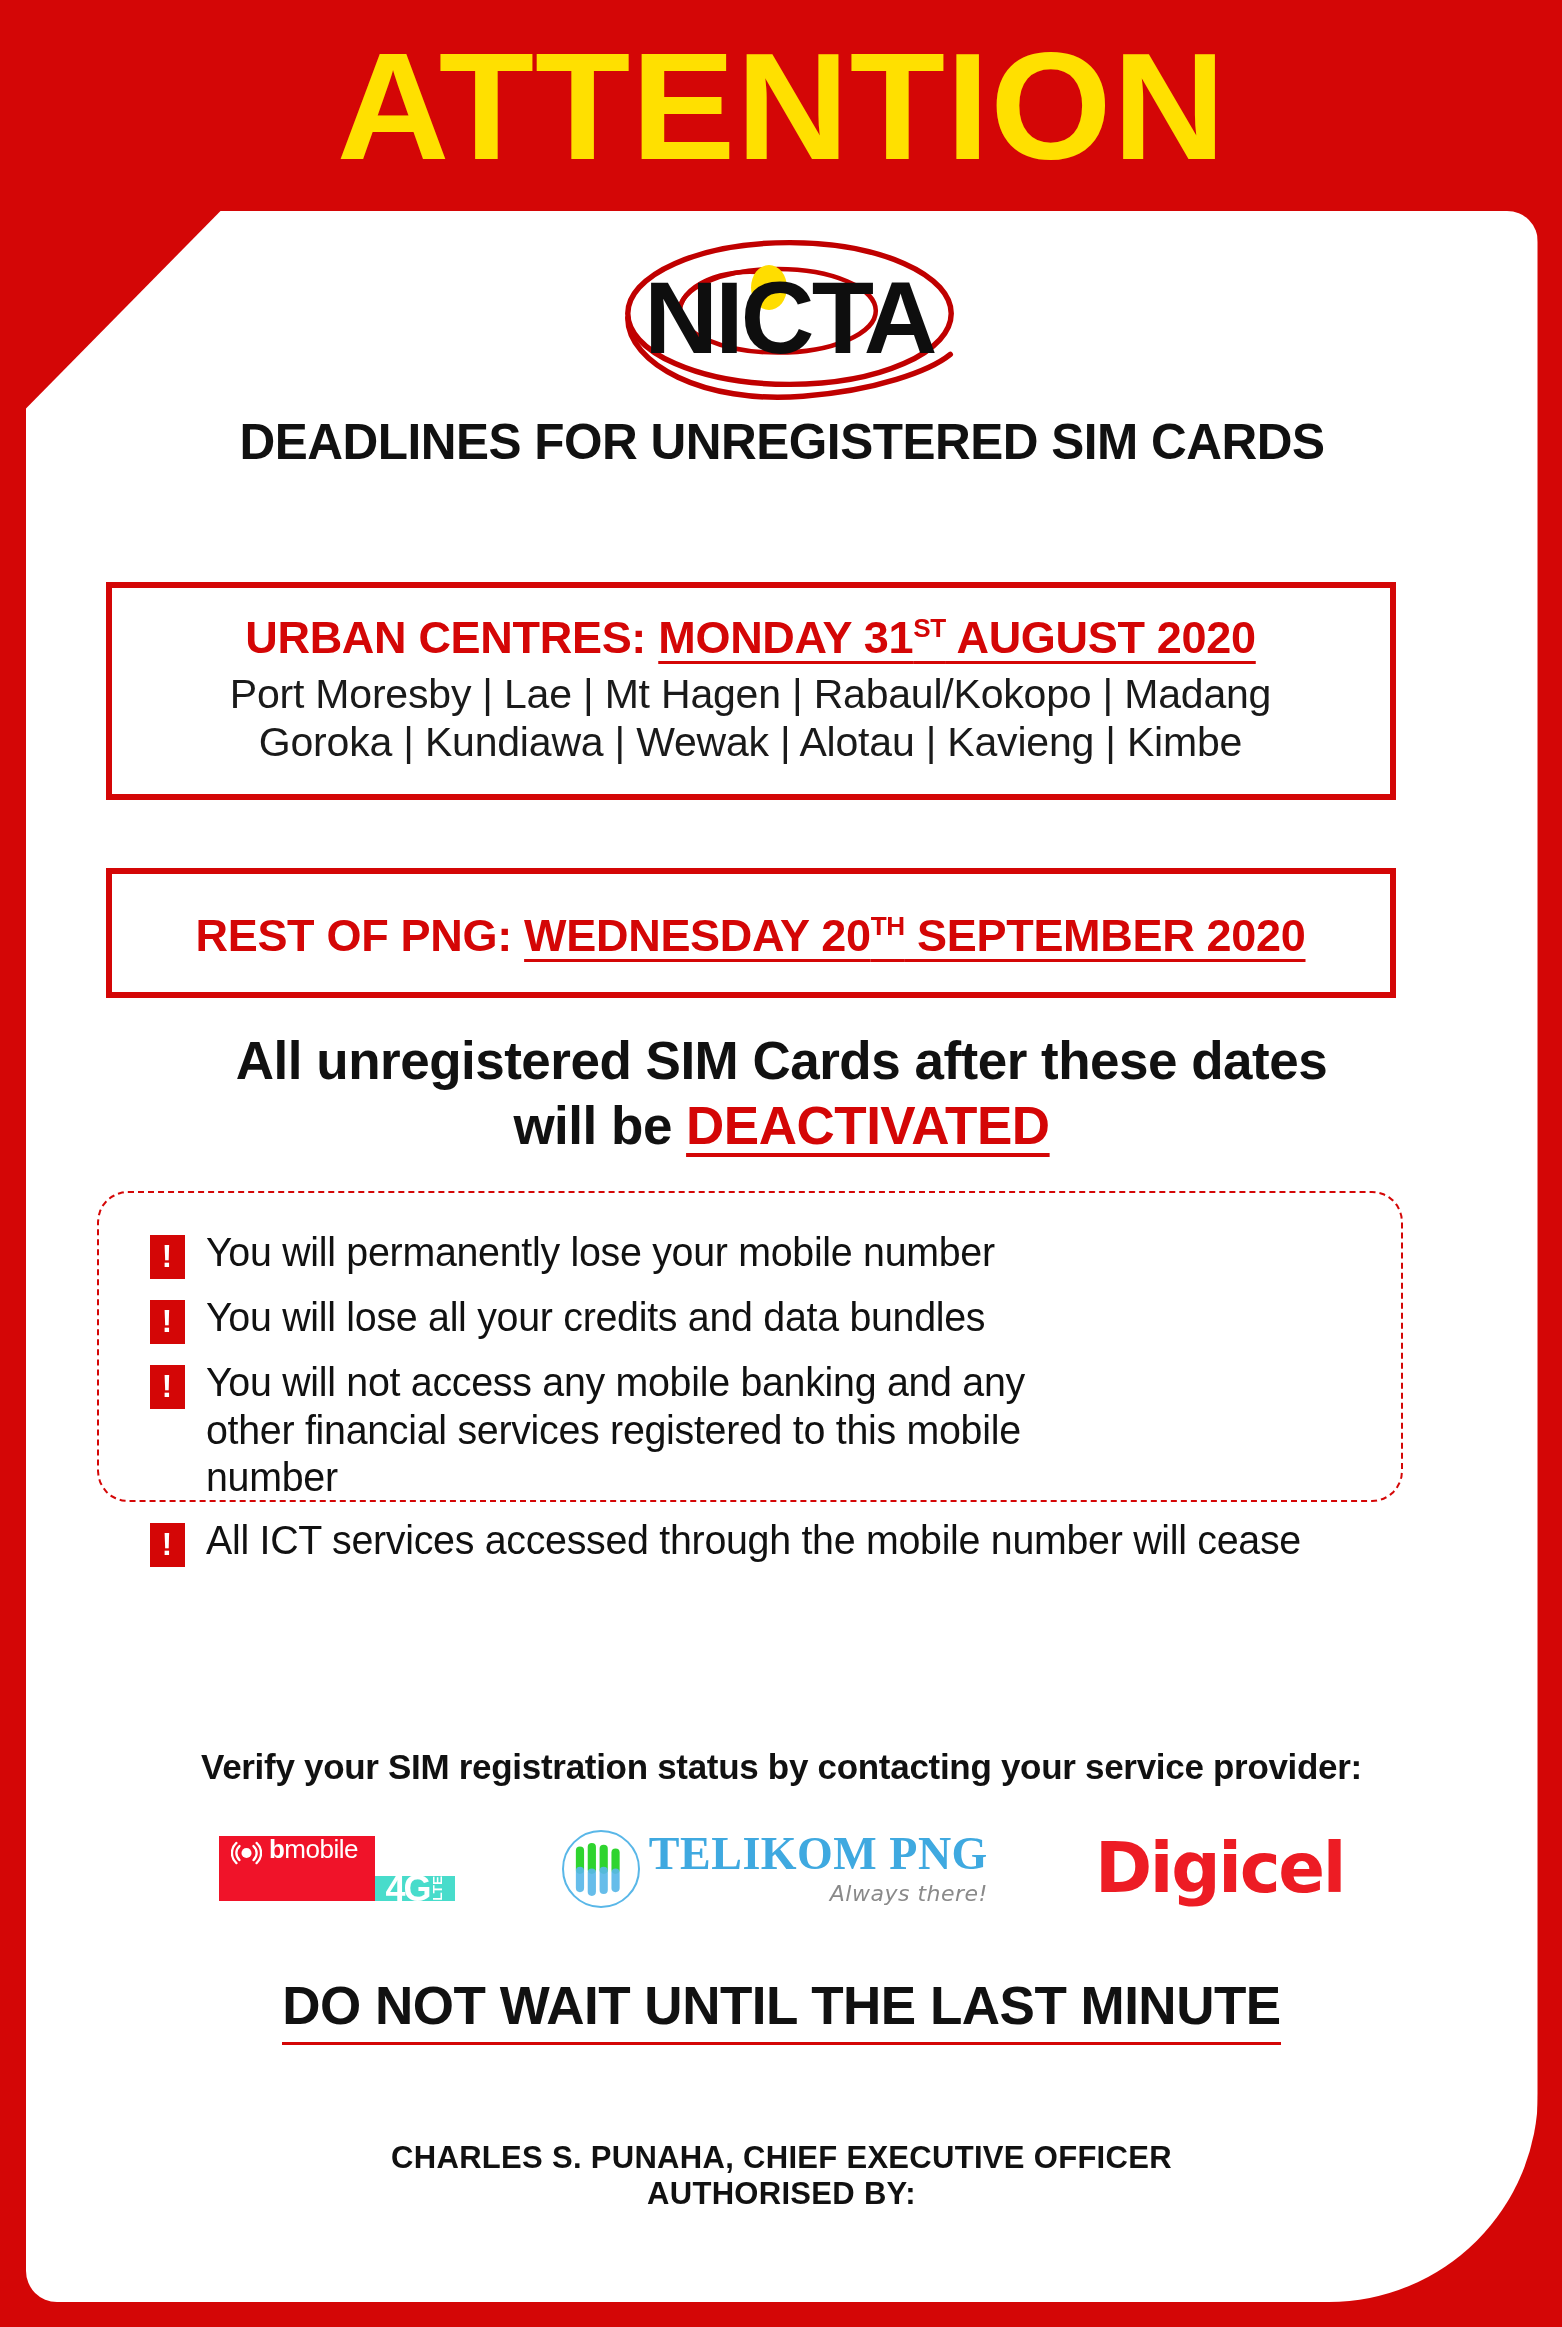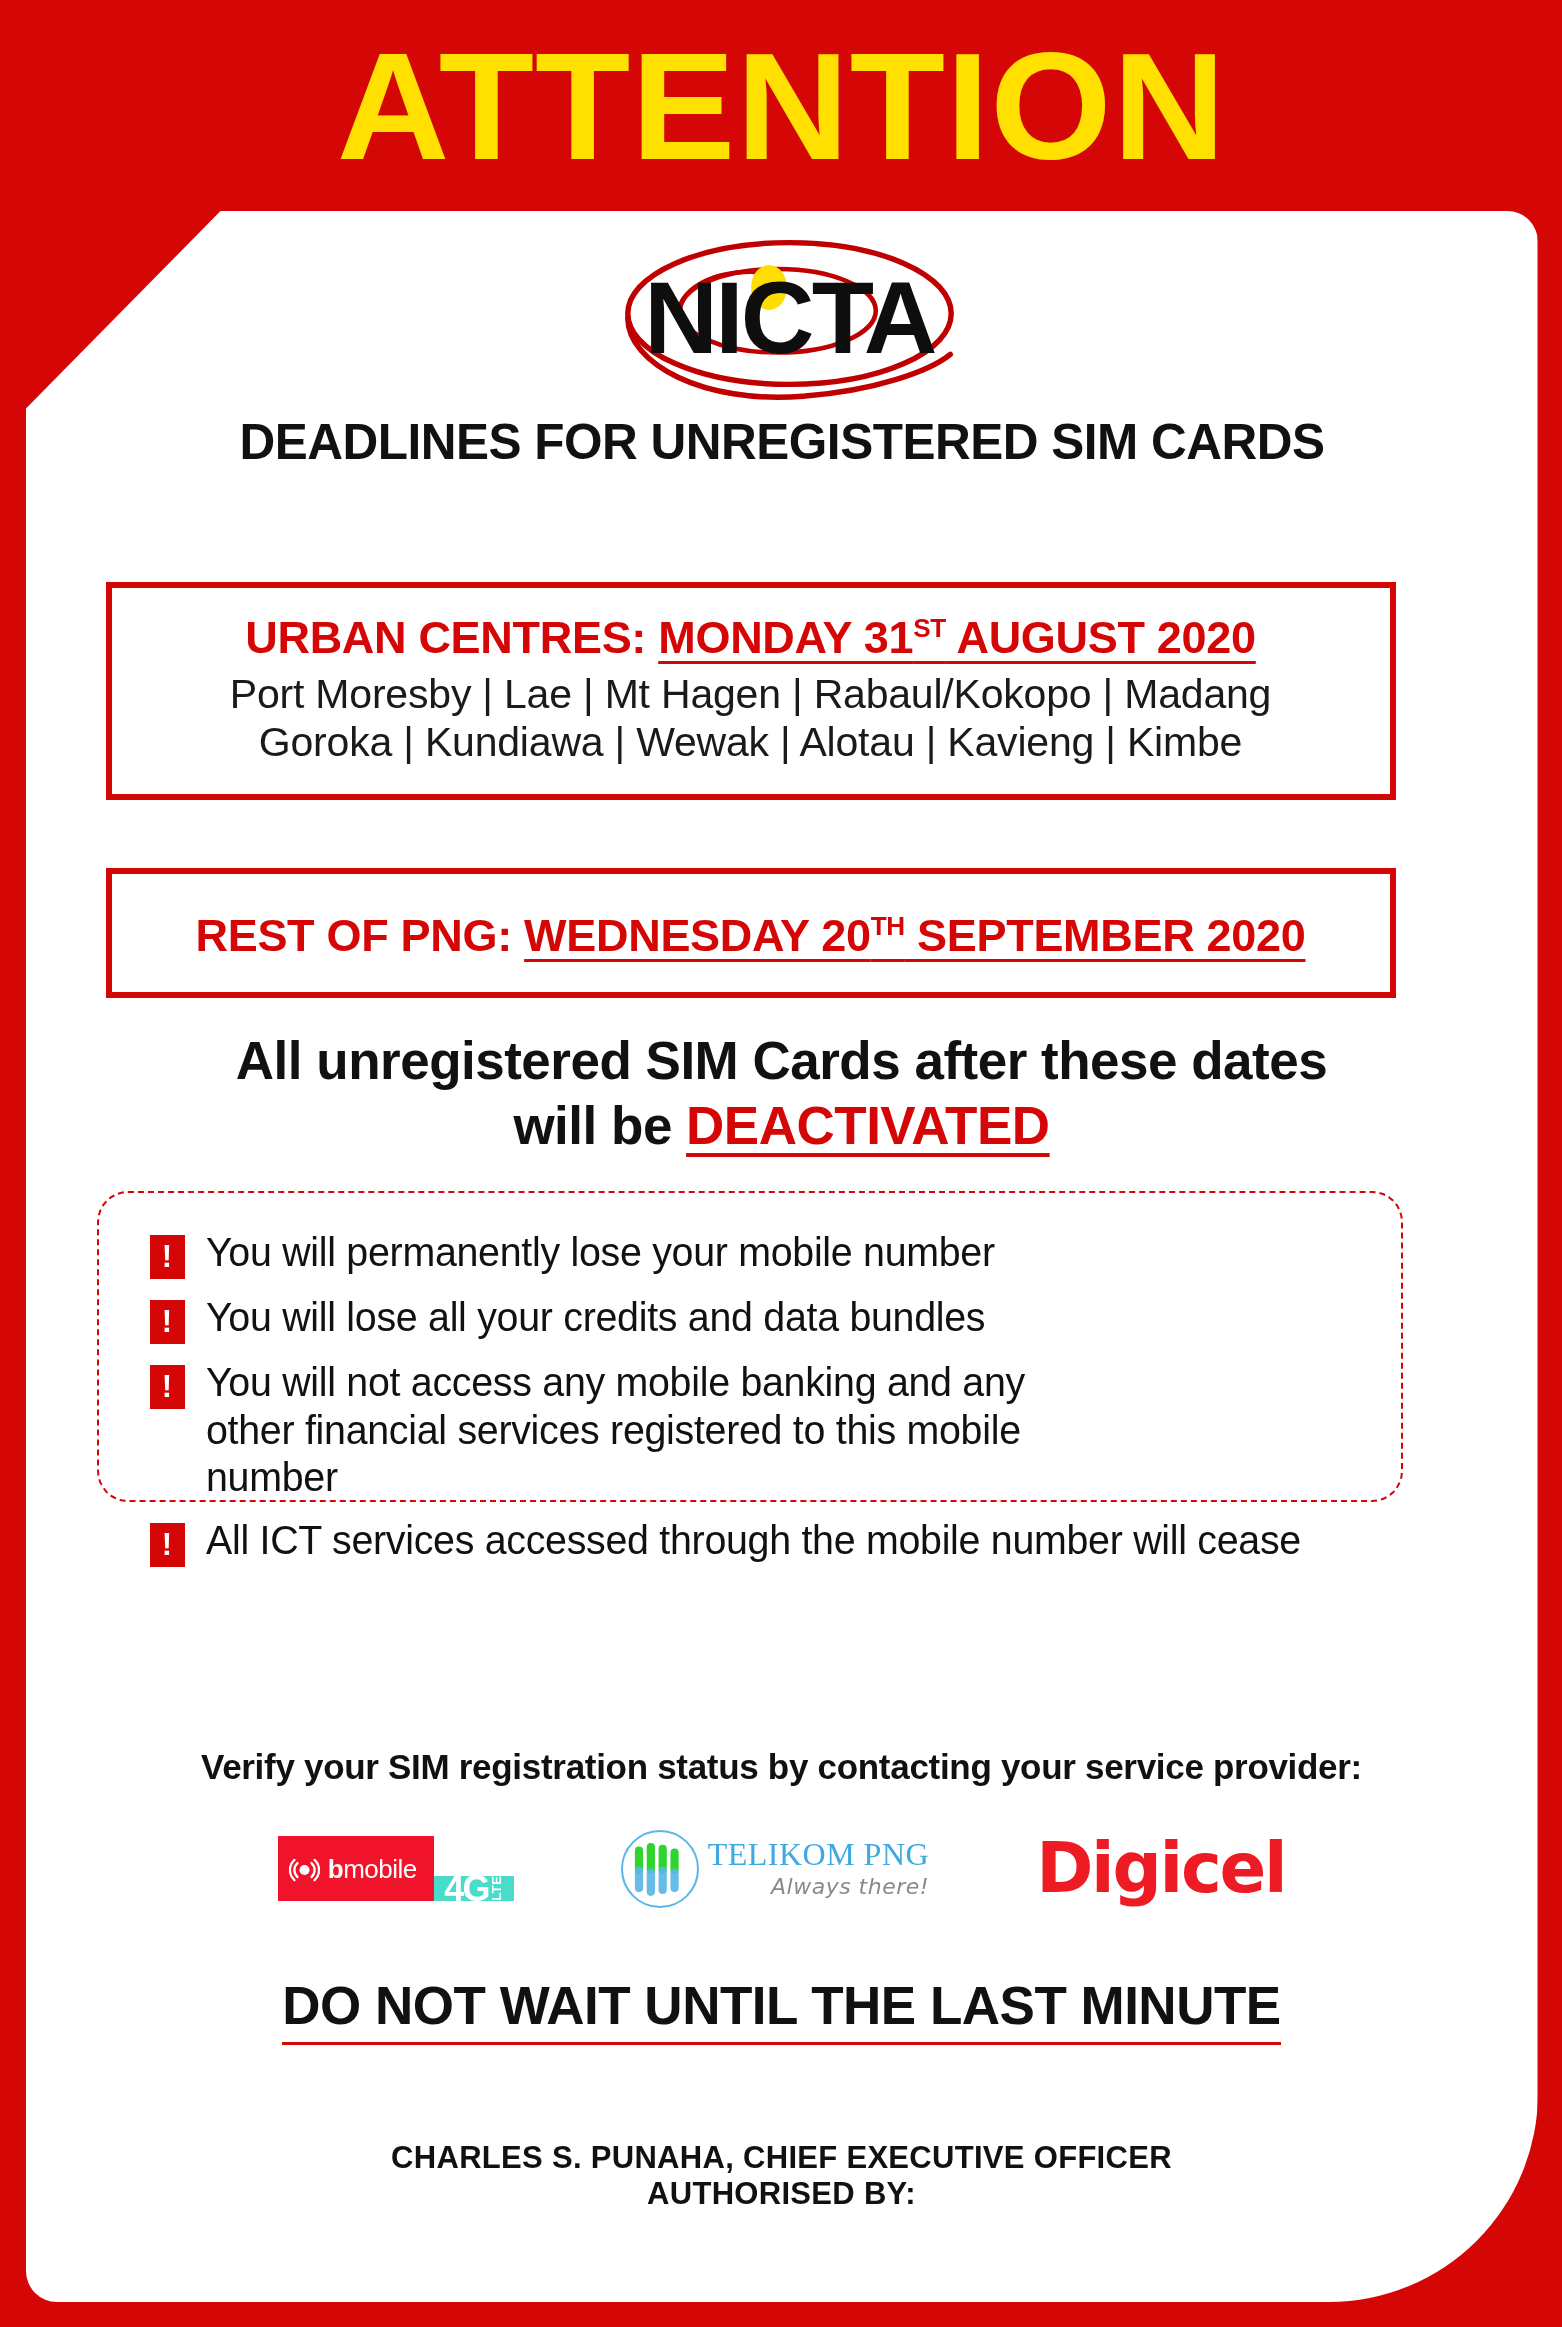--- a/index.html
+++ b/index.html
@@ -190,21 +190,21 @@
     position: absolute;
     left: 0; top: 1614px; width: 100%;
     display: flex; justify-content: center; align-items: center;
     gap: 107px;
   }
 
   
   #bmobile-logo { display: flex; height: 65px; width: 236px; }
   #bmobile-red {
     flex: 0 0 156px; background: #F01329;
-    display: flex; align-items: center; padding-left: 11.8px;
+    display: flex; align-items: flex-start; padding-left: 11.8px;
   }
   #bmobile-mark { width: 31px; height: 31px; margin-right: 7.3px; flex: 0 0 auto; }
   #bmobile-word {
     color: #FFFFFF; font-size: 26px; line-height: 1;
     letter-spacing: -0.5px; font-family: "Liberation Sans", sans-serif;
   }
   #bmobile-word b { font-weight: bold; }
   #bmobile-teal {
     flex: 1 1 auto; background: #48DCCB;
     display: flex; align-items: center; justify-content: center;
@@ -224,21 +224,21 @@
   
   #telikom-logo { display: flex; align-items: center; height: 87px; }
   #telikom-circle {
     width: 78px; height: 78px; border-radius: 50%;
     border: 2.7px solid #59B7E8; position: relative; flex: 0 0 auto;
     margin-right: 9px;
   }
   #telikom-text { position: relative; }
   #telikom-name {
     color: #3FA9E0; font-family: "Liberation Serif", serif;
-    font-weight: normal; font-size: 32px; letter-spacing: 0.5px;
+    font-weight: bold; font-size: 46px; letter-spacing: 0.5px;
     line-height: 1;
   }
   #telikom-tag {
     color: #8A8A8A; font-family: "DejaVu Sans", sans-serif;
     font-style: italic; font-size: 22px; text-align: right;
     margin-top: 4.5px; letter-spacing: 0.5px;
   }
 
   
   #digicel-logo {

